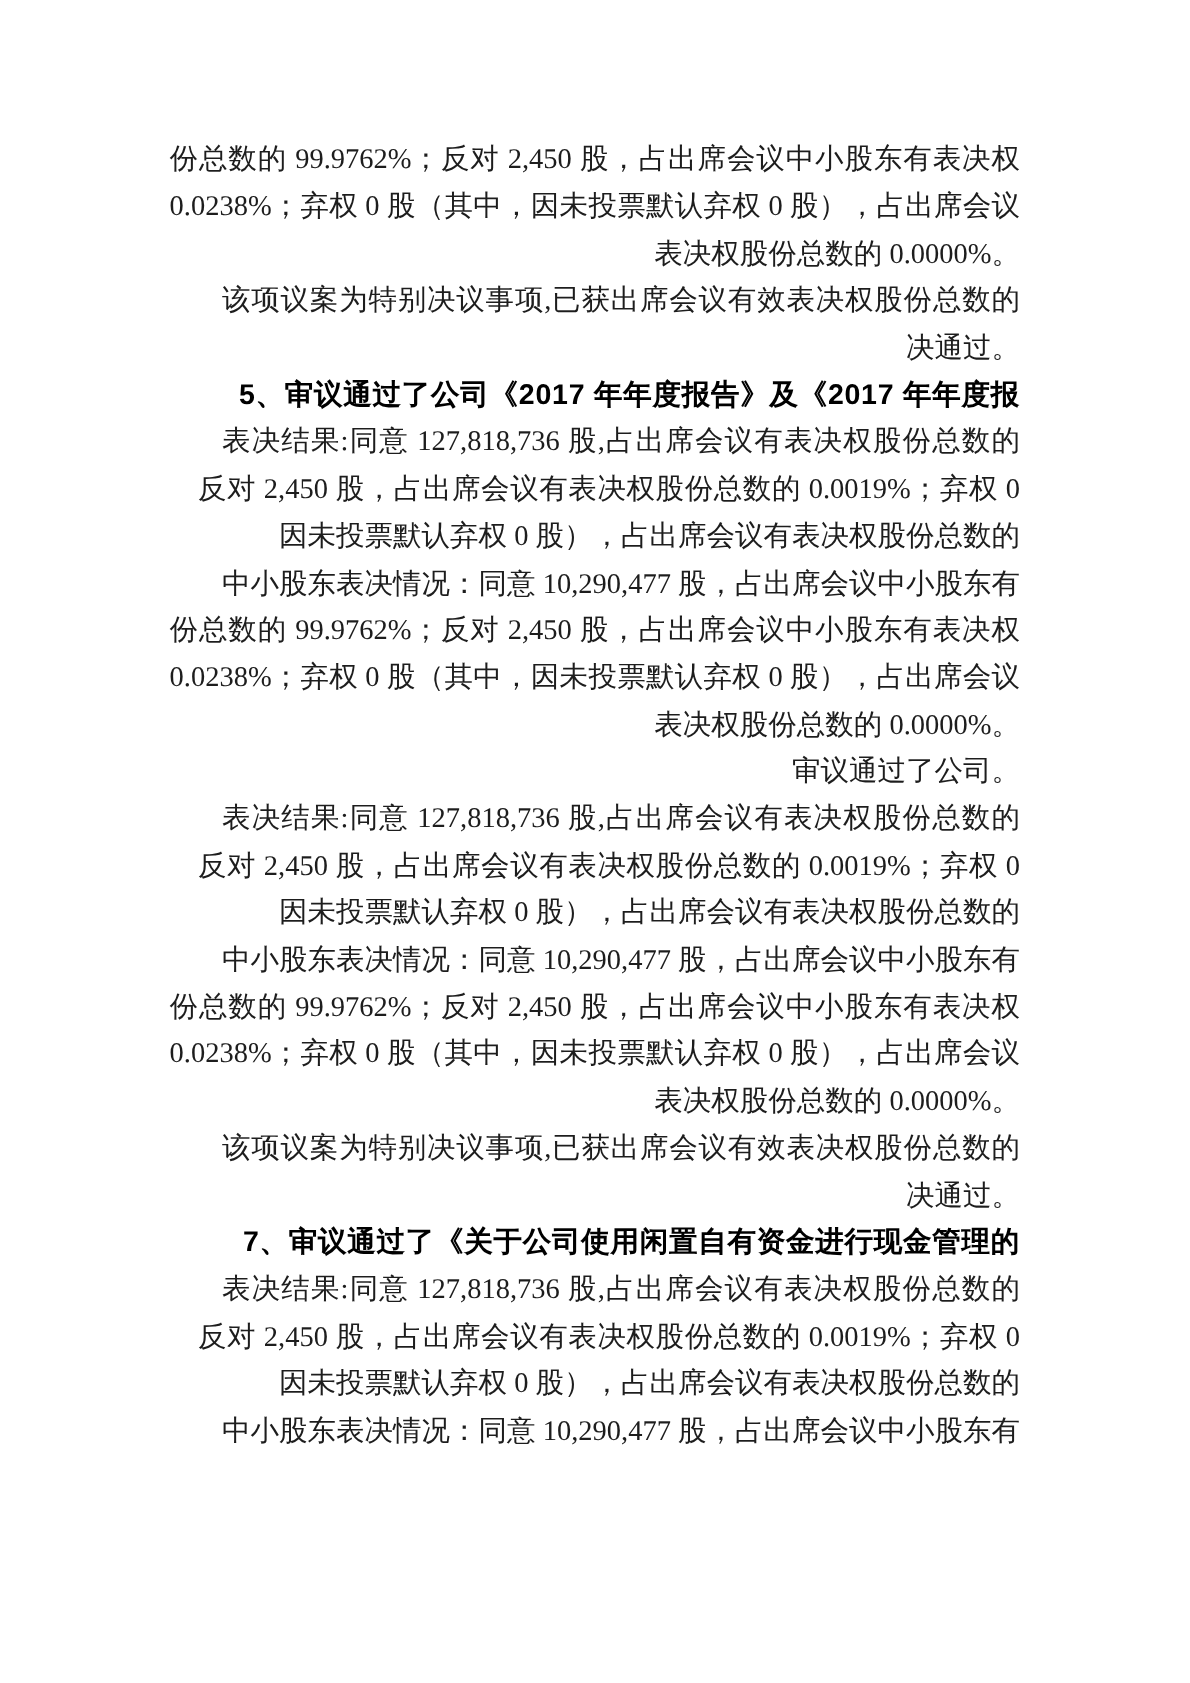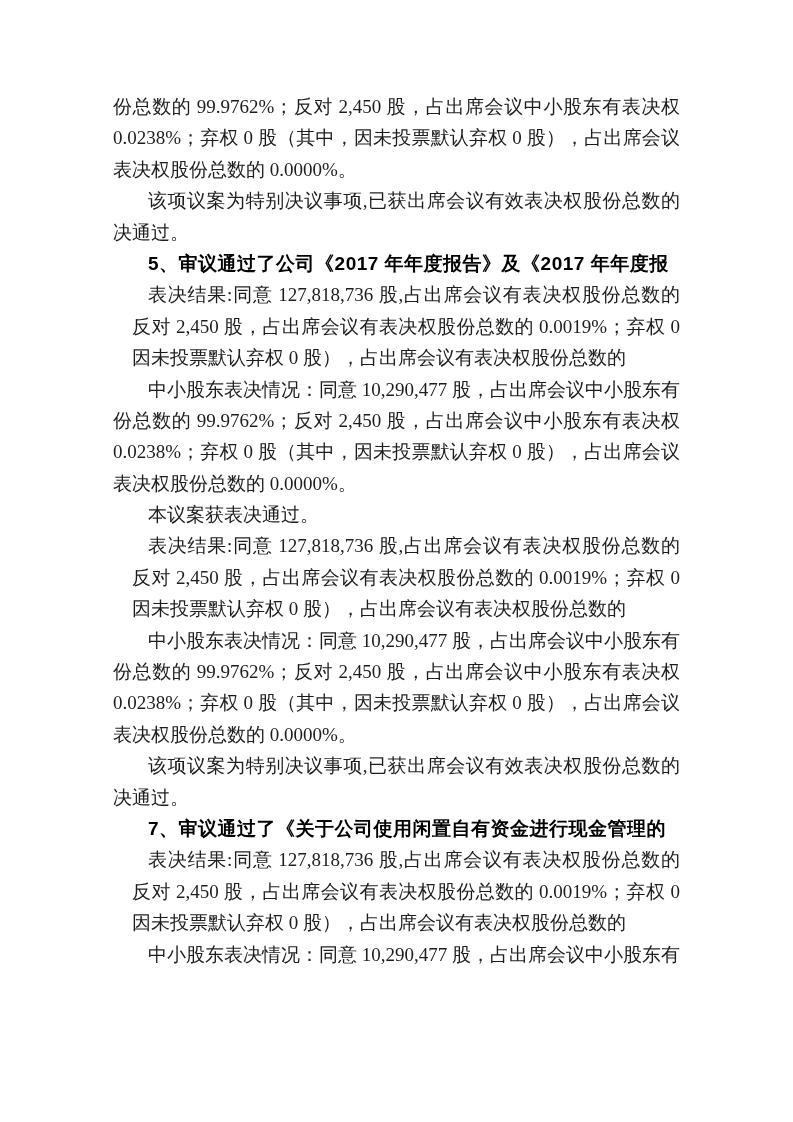--- a/index.html
+++ b/index.html
@@ -20,21 +20,21 @@
     left: 113px;
     top: 91px;
     width: 567px;
   }
   .line {
     font-size: 19px;
     line-height: 31.4px;
     height: 31.4px;
     overflow: hidden;
     color: #1d1d1d;
-    text-align: left;
+    text-align: right;
     white-space: normal;
   }
   .line.just {
     text-align: justify;
     text-align-last: justify;
   }
   .line.i0 { padding-left: 0; }
   .line.i1 { padding-left: 19px; }
   .line.i2 { padding-left: 35px; }
   .line.bold {
@@ -55,21 +55,21 @@
       <div class="line i2 just">该项议案为特别决议事项,已获出席会议有效表决权股份总数的 2/3 以上表</div>
       <div class="line i0">决通过。</div>
       <div class="line i2 bold">5、审议通过了公司《2017 年年度报告》及《2017 年年度报告摘要》</div>
       <div class="line i2 just">表决结果:同意 127,818,736 股,占出席会议有表决权股份总数的 99.9981%；</div>
       <div class="line i1 just">反对 2,450 股，占出席会议有表决权股份总数的 0.0019%；弃权 0 股（其中，</div>
       <div class="line i1">因未投票默认弃权 0 股），占出席会议有表决权股份总数的 0.0000%。</div>
       <div class="line i2 just">中小股东表决情况：同意 10,290,477 股，占出席会议中小股东有表决权股</div>
       <div class="line i0 just">份总数的 99.9762%；反对 2,450 股，占出席会议中小股东有表决权股份总数的</div>
       <div class="line i0 just">0.0238%；弃权 0 股（其中，因未投票默认弃权 0 股），占出席会议中小股东有</div>
       <div class="line i0">表决权股份总数的 0.0000%。</div>
-      <div class="line i2">本议案获表决通过。</div>
+      <div class="line i2">审议通过了公司。</div>
       <div class="line i2 just">表决结果:同意 127,818,736 股,占出席会议有表决权股份总数的 99.9981%；</div>
       <div class="line i1 just">反对 2,450 股，占出席会议有表决权股份总数的 0.0019%；弃权 0 股（其中，</div>
       <div class="line i1">因未投票默认弃权 0 股），占出席会议有表决权股份总数的 0.0000%。</div>
       <div class="line i2 just">中小股东表决情况：同意 10,290,477 股，占出席会议中小股东有表决权股</div>
       <div class="line i0 just">份总数的 99.9762%；反对 2,450 股，占出席会议中小股东有表决权股份总数的</div>
       <div class="line i0 just">0.0238%；弃权 0 股（其中，因未投票默认弃权 0 股），占出席会议中小股东有</div>
       <div class="line i0">表决权股份总数的 0.0000%。</div>
       <div class="line i2 just">该项议案为特别决议事项,已获出席会议有效表决权股份总数的 2/3 以上表</div>
       <div class="line i0">决通过。</div>
       <div class="line i2 bold">7、审议通过了《关于公司使用闲置自有资金进行现金管理的议案》</div>

